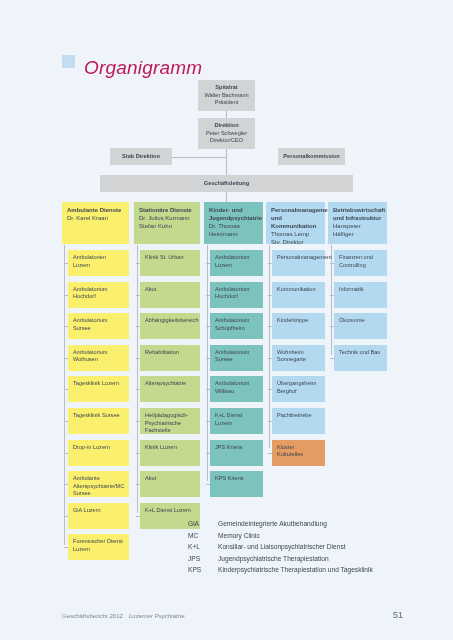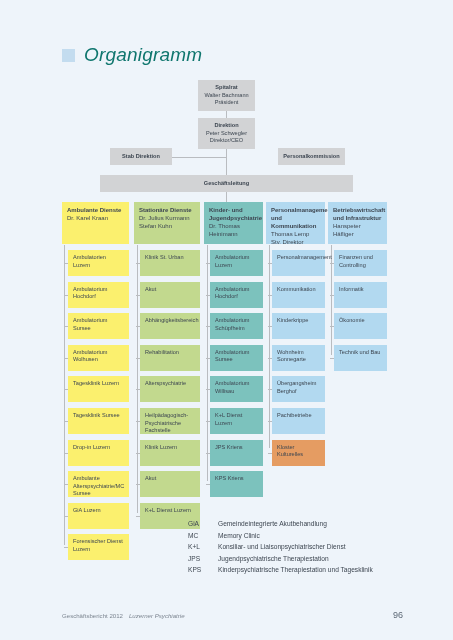--- a/index.html
+++ b/index.html
@@ -8,21 +8,21 @@
     background:#eef4fa;
     font-family:"Liberation Sans", sans-serif;
     position:relative;
     overflow:hidden;
   }
   .page{position:absolute;inset:0;}
 
   
   .title-row{position:absolute;left:62px;top:44px;display:flex;align-items:center;gap:9px;}
   .title-square{width:13px;height:13px;background:#c3dcef;display:block;}
-  .title-text{font-size:19px;font-style:italic;color:#0f766e;letter-spacing:.2px;}
+  .title-text{font-size:19px;font-style:italic;color:#be185d;letter-spacing:.2px;margin-top:13px;}
 
   
   .box{position:absolute;box-sizing:border-box;padding:4px 5px;
        font-size:5.6px;line-height:7.6px;color:#3d4651;}
   .box .b-title{font-weight:bold;display:block;}
   .box .b-sub{display:block;}
 
   .grey{background:#d2d3d5;color:#3d4651;text-align:center;}
   .grey .b-title{font-weight:bold;}
 
@@ -287,15 +287,15 @@
       </div>
       <div class="legend-row">
         <span class="legend-abbr">KPS</span>
         <span class="legend-def">Kinderpsychiatrische Therapiestation und Tagesklinik</span>
       </div>
     </div>
 
   <div class="footer">
     <span class="fb">Geschäftsbericht 2012</span><span class="fi">Luzerner Psychiatrie</span>
   </div>
-  <div class="pageno">96</div>
+  <div class="pageno">51</div>
 
 </div>
 
 </body></html>

